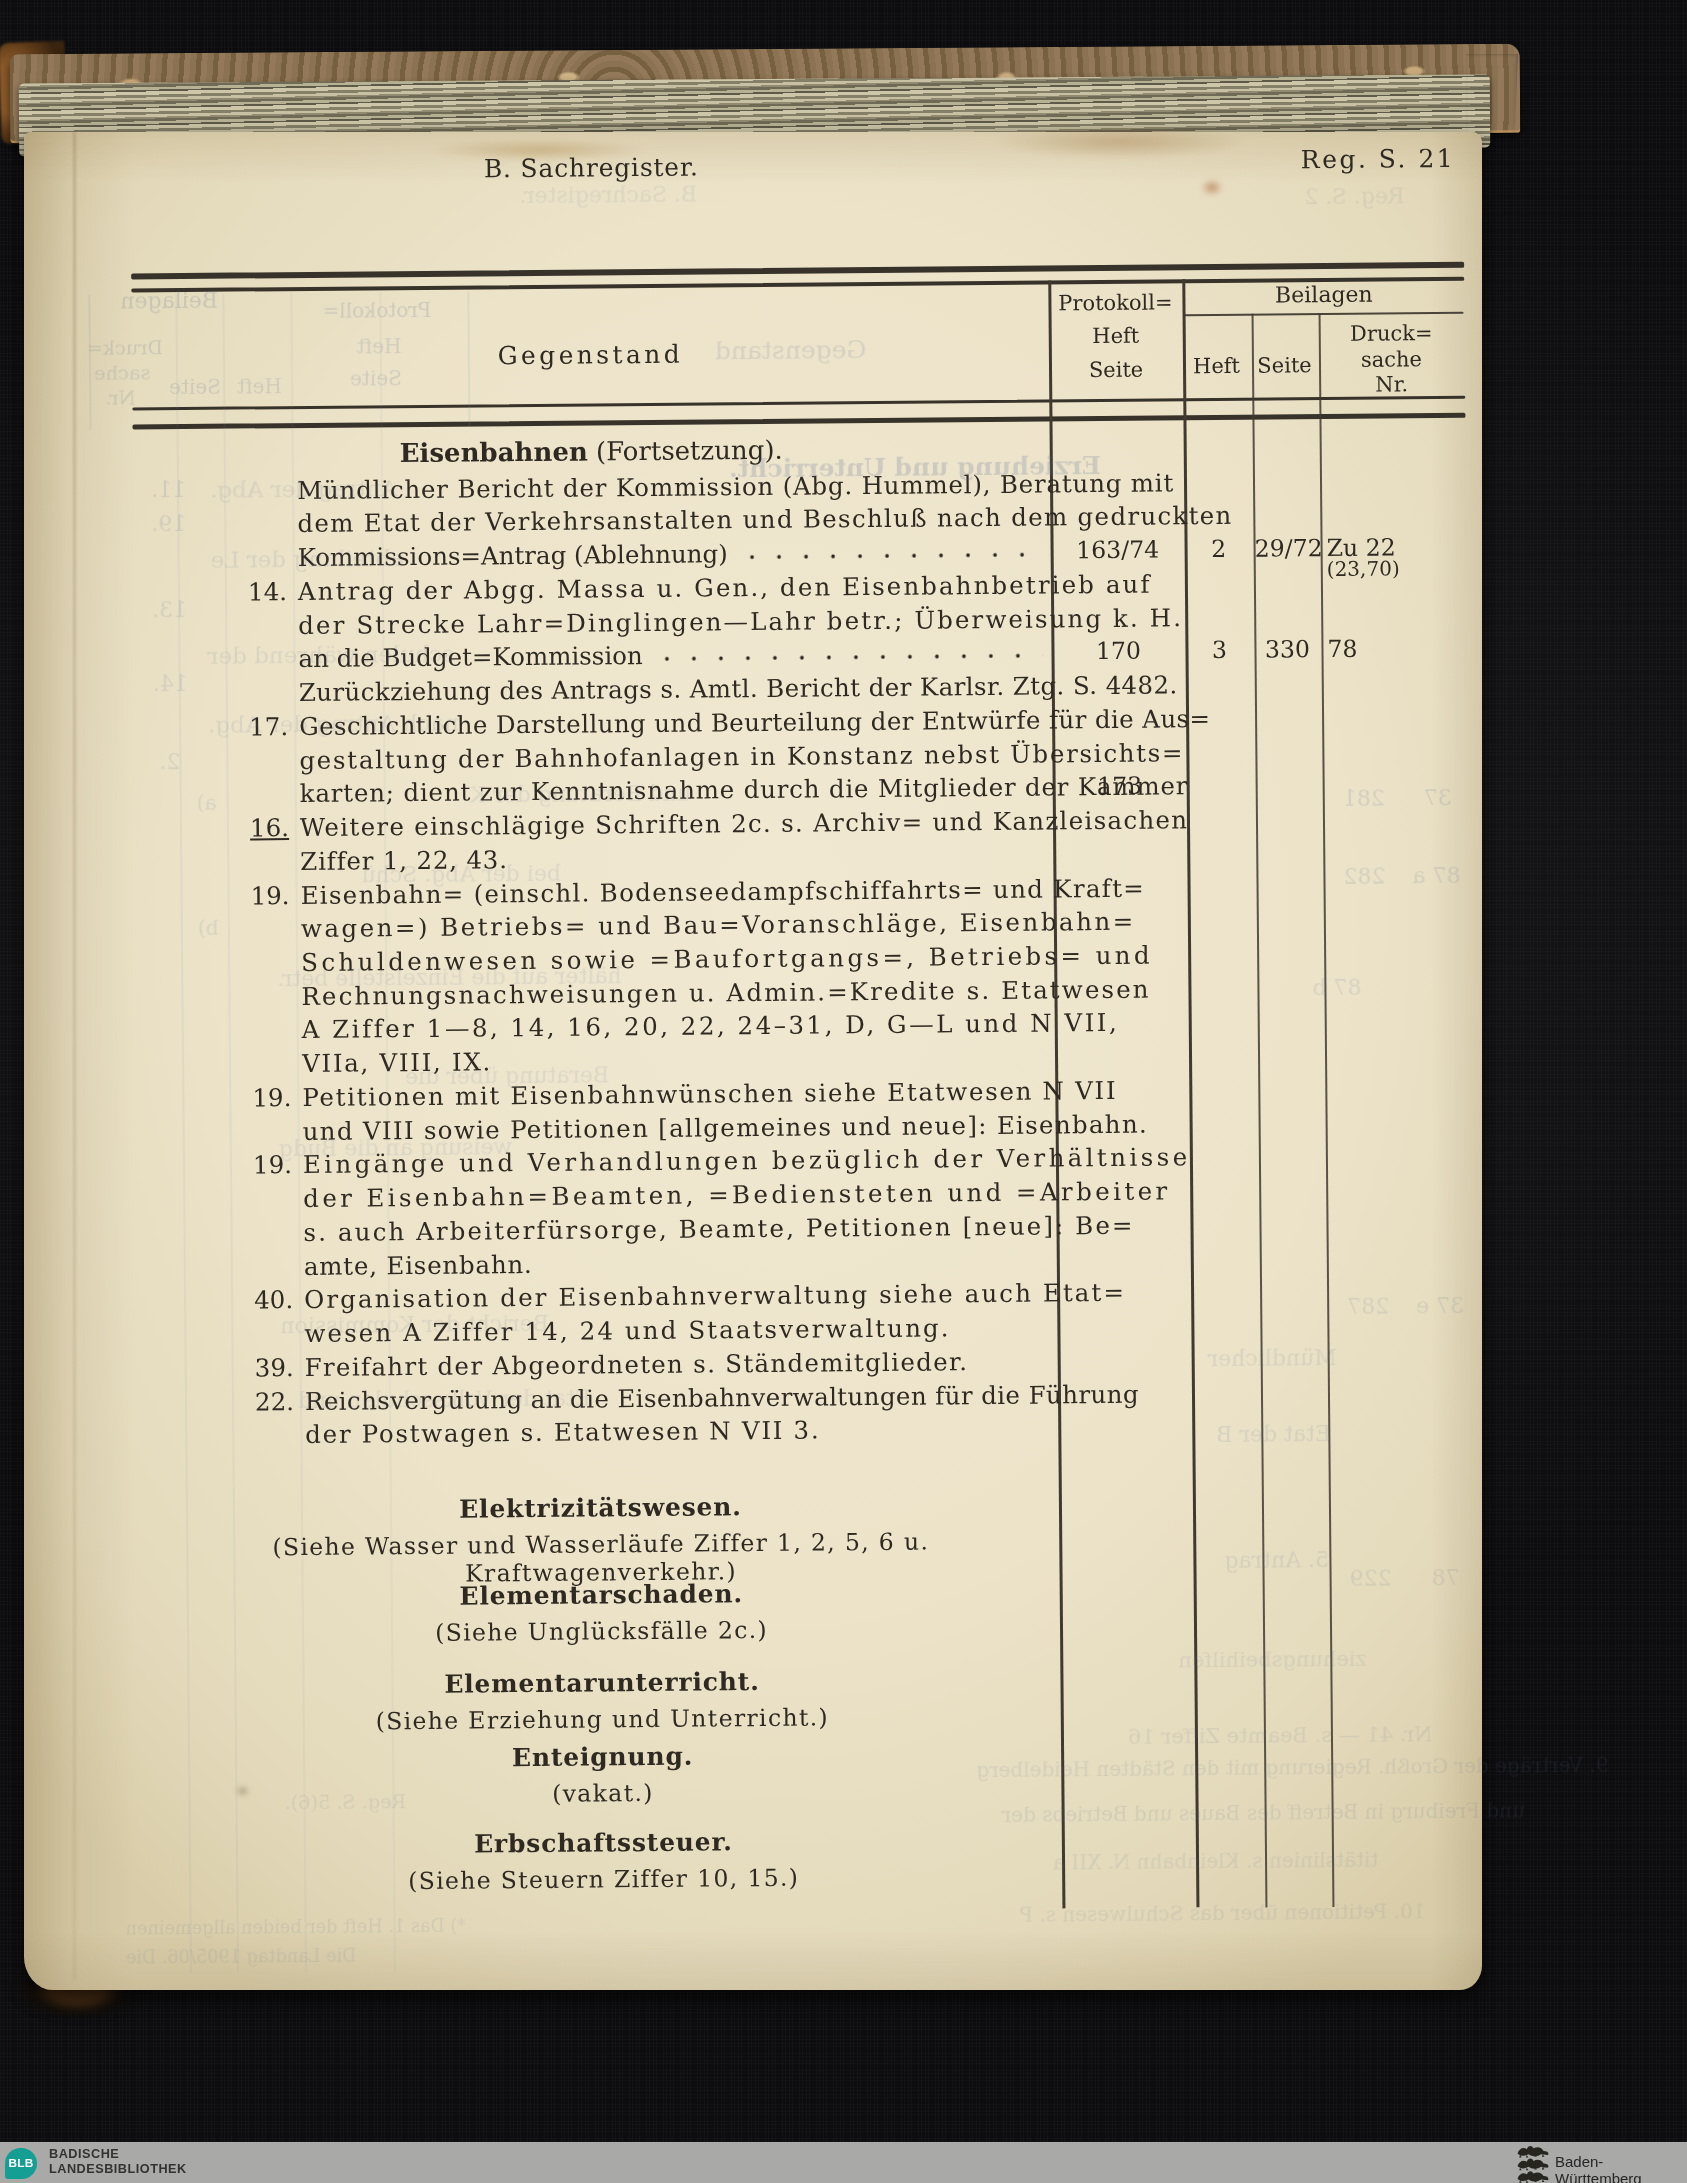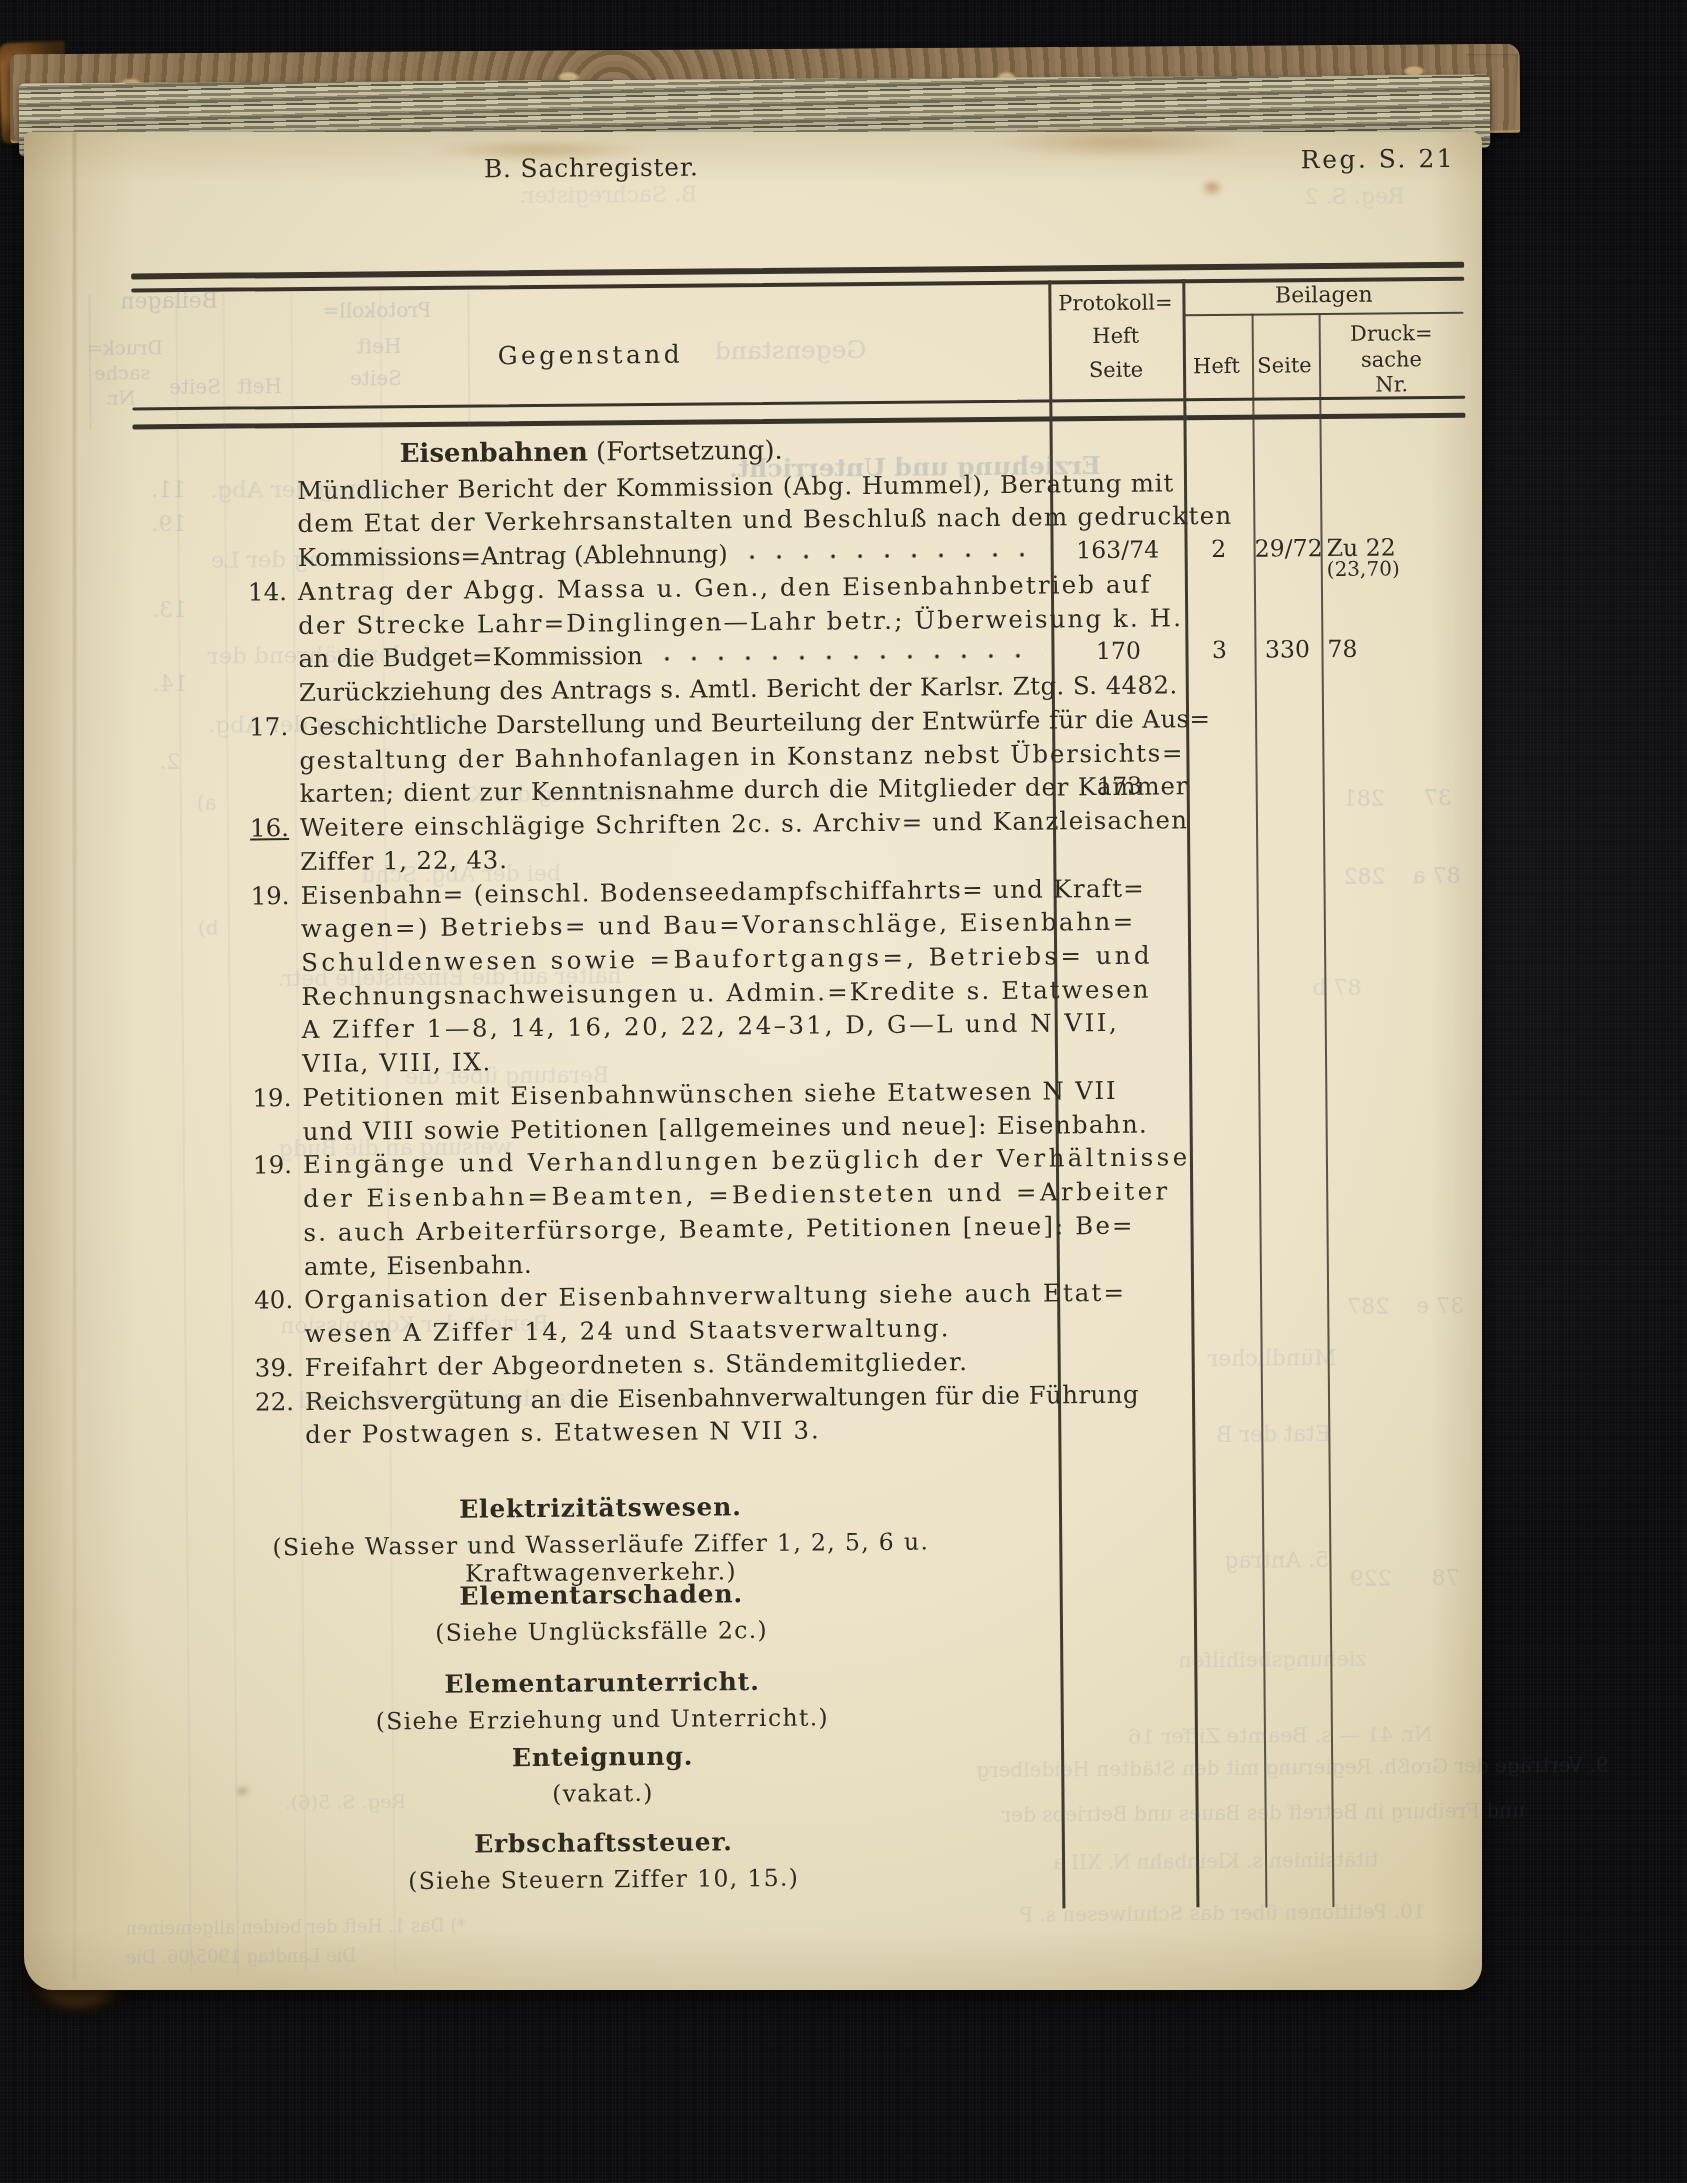--- a/index.html
+++ b/index.html
@@ -251,14 +251,29 @@
       </div>
 
     <div class="gline" style="left:95px;top:289px;height:135px;opacity:0.14;"></div>
     <div class="gline" style="left:182px;top:289px;height:1679px;opacity:0.09;"></div>
     <div class="gline" style="left:229px;top:289px;height:1679px;opacity:0.09;"></div>
     <div class="gline" style="left:297px;top:289px;height:1679px;opacity:0.08;"></div>
     <div class="gline" style="left:386px;top:289px;height:1679px;opacity:0.07;"></div>
     <div class="gline" style="left:474px;top:289px;height:135px;opacity:0.12;"></div>
   </div>
 
+  <div class="footer-bar">
+    <div class="blb-logo">
+      <span>BLB</span>
+    </div>
+    <div class="blb-l1">BADISCHE</div>
+    <div class="blb-l2">LANDESBIBLIOTHEK</div>
+    <svg class="bw-arms" width="37" height="39" viewBox="0 0 44 46">
+      <g fill="#26261f">
+        <path d="M3 11 C5 5 10 3 14 6 C16 1 20 1 22 5 C27 2 32 4 34 8 C39 8 41 11 39 13 L31 12 C27 15 20 15 16 12 C11 15 6 14 3 11 Z M6 13 l2 3 -3 0 Z M14 13 l2 3 -3 0 Z M24 12 l2 3 -3 0 Z M33 12 l2 3 -3 0 Z"></path>
+        <path d="M3 26 C5 20 10 18 14 21 C16 16 20 16 22 20 C27 17 32 19 34 23 C39 23 41 26 39 28 L31 27 C27 30 20 30 16 27 C11 30 6 29 3 26 Z M6 28 l2 3 -3 0 Z M14 28 l2 3 -3 0 Z M24 27 l2 3 -3 0 Z M33 27 l2 3 -3 0 Z"></path>
+        <path d="M3 41 C5 35 10 33 14 36 C16 31 20 31 22 35 C27 32 32 34 34 38 C39 38 41 41 39 43 L31 42 C27 45 20 45 16 42 C11 45 6 44 3 41 Z M6 43 l2 3 -3 0 Z M14 43 l2 3 -3 0 Z M24 42 l2 3 -3 0 Z M33 42 l2 3 -3 0 Z"></path>
+      </g>
+    </svg>
+    <div class="bw-text">Baden-Württemberg</div>
+  </div>
 </div>
 
 
 </body></html>

